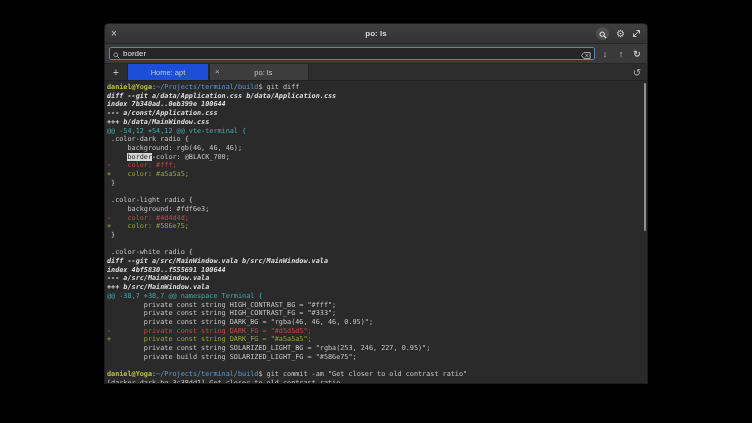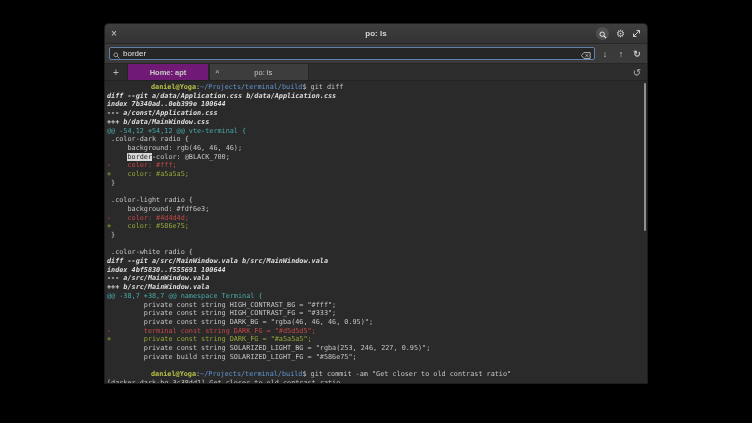--- a/index.html
+++ b/index.html
@@ -49,35 +49,35 @@
     height:16px;flex:0 0 16px;background:#2d2d2d;border-bottom:1px solid #222;
     display:flex;align-items:stretch;
   }
   .newtab-btn{width:22px;display:flex;align-items:center;justify-content:center;
     color:#bdbdbd;font-size:10px;}
   .tab{
     display:flex;align-items:center;justify-content:center;
     font-size:7.5px;color:#c9c9c9;
     border-left:1px solid #262626;border-right:1px solid #262626;
   }
-  .tab-inactive{width:80px;background:#701a75;font-weight:bold;}
+  .tab-inactive{width:80px;background:#1d4ed8;}
   .tab-active{width:88px;background:#3d3d3d;padding:0 5px;justify-content:flex-start;gap:4px;}
   .tab-close{color:#b5b5b5;font-size:8px;line-height:8px;}
   .tab-active .tab-label{flex:1;text-align:center;}
   .tabbar-spacer{flex:1;}
   .history-btn{width:20px;display:flex;align-items:center;justify-content:center;
     color:#b0b0b0;font-size:10px;}
   
   .terminal{position:relative;flex:1;background:#2a2a2a;overflow:hidden;}
   .terminal pre{
     margin:0;padding:2px 0 0 2px;height:100%;
     font-family:"DejaVu Sans Mono",monospace;
     font-size:6.8px;line-height:8.7px;white-space:pre;color:#c5c5c5;overflow:hidden;
   }
-  .sg-user{color:#b9c244;font-weight:bold;margin-left:44px;}
+  .sg-user{color:#b9c244;font-weight:bold;}
   .sg-path{color:#6197d2;font-weight:normal;}
   .sg-plain{color:#c5c5c5;}
   .sg-bold{color:#dedede;font-weight:bold;font-style:italic;}
   .sg-hunk{color:#48a9a9;}
   .sg-add{color:#94a637;}
   .sg-del{color:#c64747;}
   .sg-hl{background:#d6d6d6;color:#1e1e1e;}
   .scroll-thumb{position:absolute;right:1px;top:2px;width:2px;height:148px;
     background:#909090;border-radius:1px;}
 </style>
@@ -180,21 +180,21 @@
 
 <span class="sg-plain"> .color-white radio {</span>
 <span class="sg-bold">diff --git a/src/MainWindow.vala b/src/MainWindow.vala</span>
 <span class="sg-bold">index 4bf5830..f555691 100644</span>
 <span class="sg-bold">--- a/src/MainWindow.vala</span>
 <span class="sg-bold">+++ b/src/MainWindow.vala</span>
 <span class="sg-hunk">@@ -38,7 +38,7 @@ namespace Terminal {</span>
 <span class="sg-plain">         private const string HIGH_CONTRAST_BG = "#fff";</span>
 <span class="sg-plain">         private const string HIGH_CONTRAST_FG = "#333";</span>
 <span class="sg-plain">         private const string DARK_BG = "rgba(46, 46, 46, 0.95)";</span>
-<span class="sg-del">-        terminal const string DARK_FG = "#d5d5d5";</span>
+<span class="sg-del">-        private const string DARK_FG = "#d5d5d5";</span>
 <span class="sg-add">+        private const string DARK_FG = "#a5a5a5";</span>
 <span class="sg-plain">         private const string SOLARIZED_LIGHT_BG = "rgba(253, 246, 227, 0.95)";</span>
 <span class="sg-plain">         private build string SOLARIZED_LIGHT_FG = "#586e75";</span>
 
 <span class="sg-user">daniel@Yoga</span><span class="sg-plain">:</span><span class="sg-path">~/Projects/terminal/build</span><span class="sg-plain">$ git commit -am "Get closer to old contrast ratio"</span>
 <span class="sg-plain">[darker-dark-bg 3c38dd1] Get closer to old contrast ratio</span>
 
 </pre>
     <div class="scroll-thumb"></div>
   </div>

